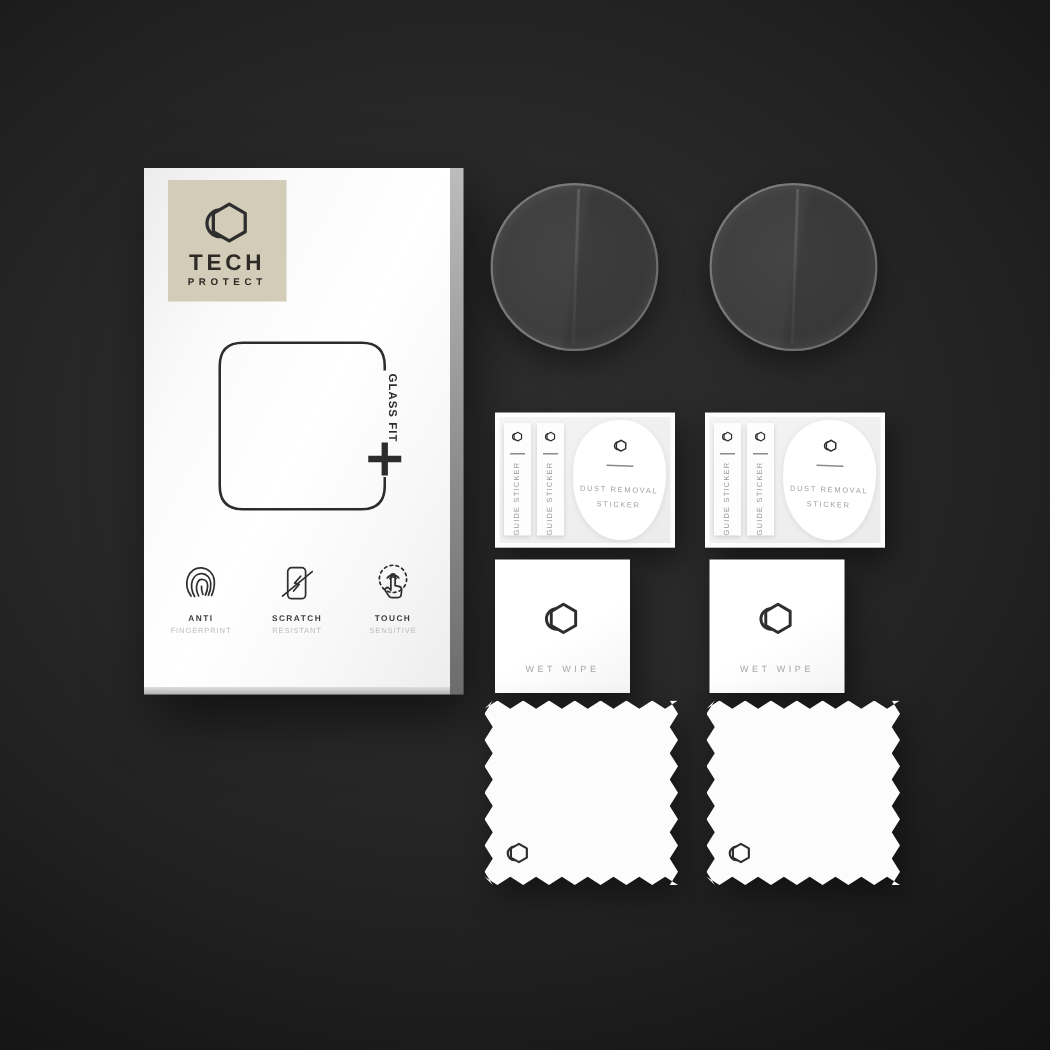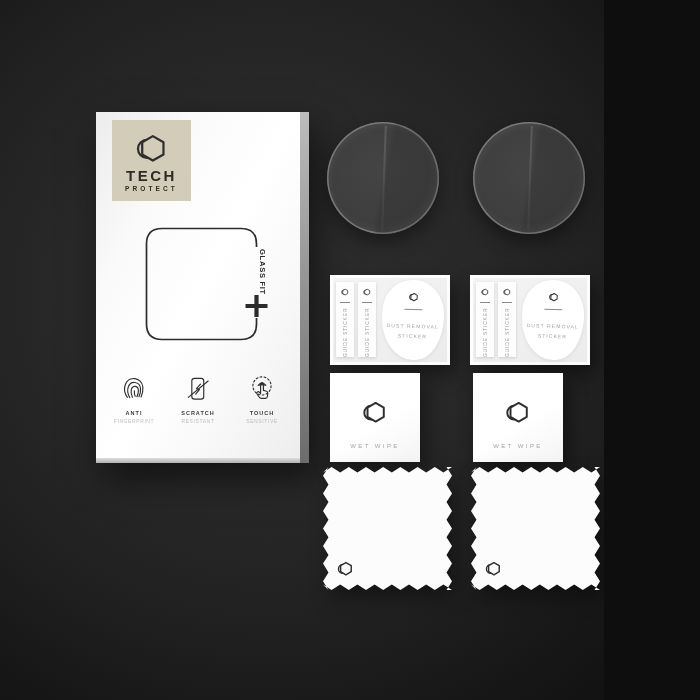--- a/index.html
+++ b/index.html
@@ -1,17 +1,17 @@
 <!DOCTYPE html>
 <html><head>
 <meta charset="utf-8">
 <style>
   html,body{margin:0;padding:0;background:#0e0e0e;}
   #stage{
-    position:relative;width:604px;height:700px;overflow:hidden;
+    position:relative;width:700px;height:700px;overflow:hidden;
     background:
       radial-gradient(ellipse 92% 78% at 44% 42%, #2e2e2e 0%, #282828 38%, #202020 62%, #171717 82%, #111111 100%);
     font-family:"Liberation Sans","DejaVu Sans",sans-serif;
   }
 
   
   .box{position:absolute;left:96px;top:112px;width:213px;height:351px;
        box-shadow:8px 16px 34px rgba(0,0,0,.55);}
   .box-face{position:absolute;left:0;top:0;width:204px;height:346px;
        background:linear-gradient(118deg,#ececec 0%,#fafafa 26%,#ffffff 52%,#f7f7f7 78%,#ededed 100%);}

